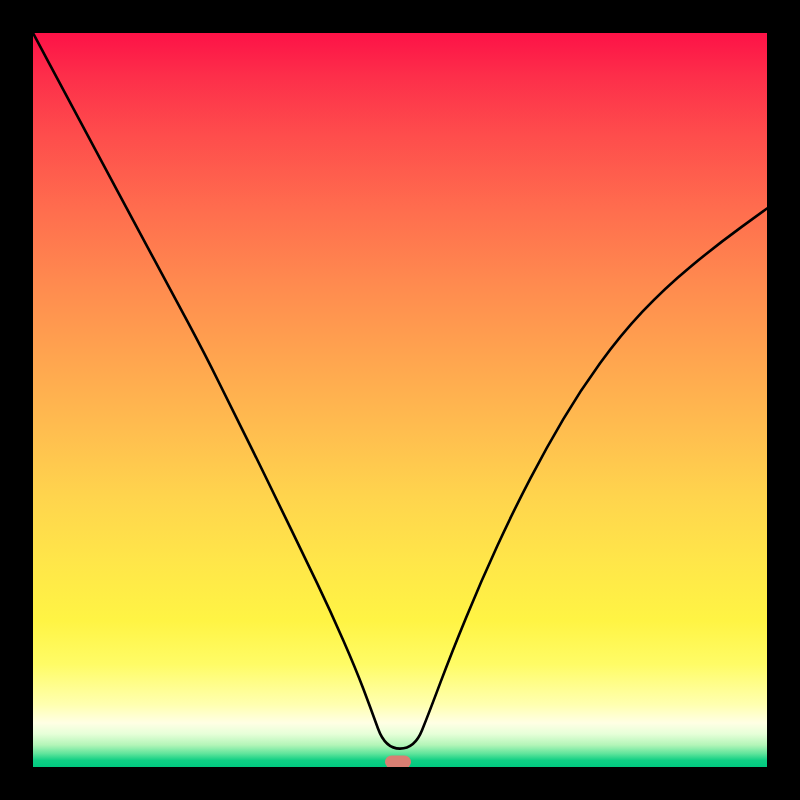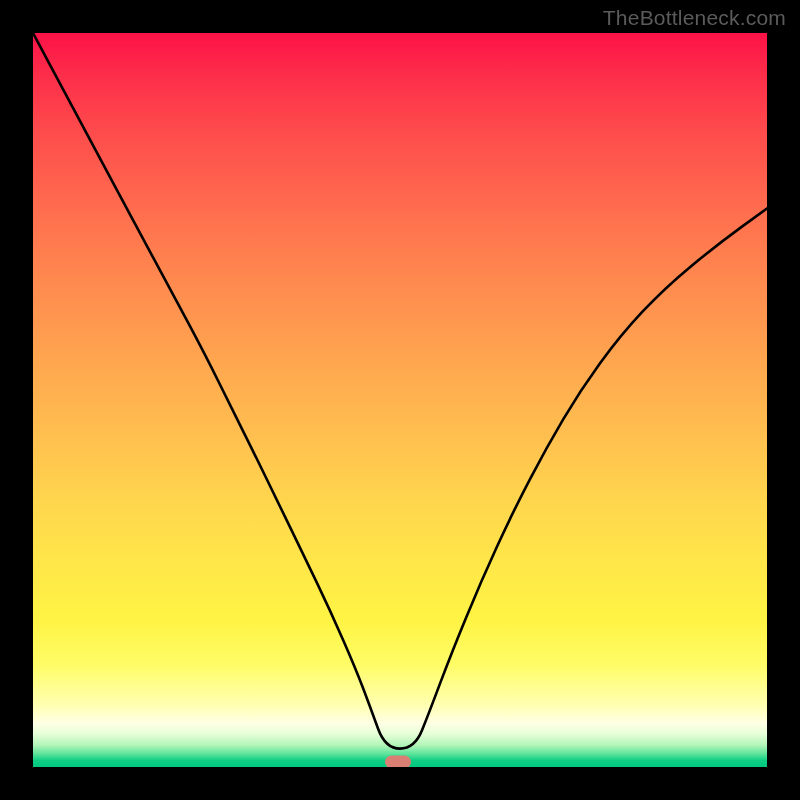--- a/index.html
+++ b/index.html
@@ -74,21 +74,20 @@
     font-family: Arial, Helvetica, sans-serif;
     font-size: 21px;
     letter-spacing: 0.2px;
   }
 </style>
 </head>
 <body>
 
 <div class="frame">
 
-  <div class="attribution">TheBottleneck.com</div>
 
   <div class="plot-area">
     <div class="gradient-bg"></div>
 
     <div class="marker" id="marker" style="left: 364.798px; top: 728.862px;"></div>
 
     <svg class="curve" viewBox="0 0 734 734" preserveAspectRatio="none">
       <path id="curve-path" d="M 0.00 0.00 Q 0.00 0.00 17.25 32.30 Q 34.50 64.59 51.75 96.89 Q 69.00 129.18 86.24 161.48 Q 103.49 193.78 120.74 225.70 Q 137.99 257.63 155.24 289.93 Q 172.49 322.23 185.33 348.28 Q 198.18 374.34 209.19 396.36 Q 220.20 418.38 233.05 444.80 Q 245.89 471.23 258.74 497.65 Q 271.58 524.08 284.43 550.87 Q 297.27 577.66 310.12 607.02 Q 322.96 636.38 330.30 655.83 Q 337.64 675.28 344.98 695.46 Q 352.32 715.65 367.00 715.65 Q 381.68 715.65 389.02 697.30 Q 396.36 678.95 407.37 649.59 Q 418.38 620.23 433.06 584.63 Q 447.74 549.03 464.25 513.07 Q 480.77 477.10 497.28 445.54 Q 513.80 413.98 530.32 386.08 Q 546.83 358.19 567.02 330.30 Q 587.20 302.41 609.22 278.92 Q 631.24 255.43 656.93 234.15 Q 682.62 212.86 708.31 194.14 T 734.00 175.43" fill="none" stroke="#000000" stroke-width="2.6" stroke-linecap="round" stroke-linejoin="round"></path>
     </svg>
   </div>

